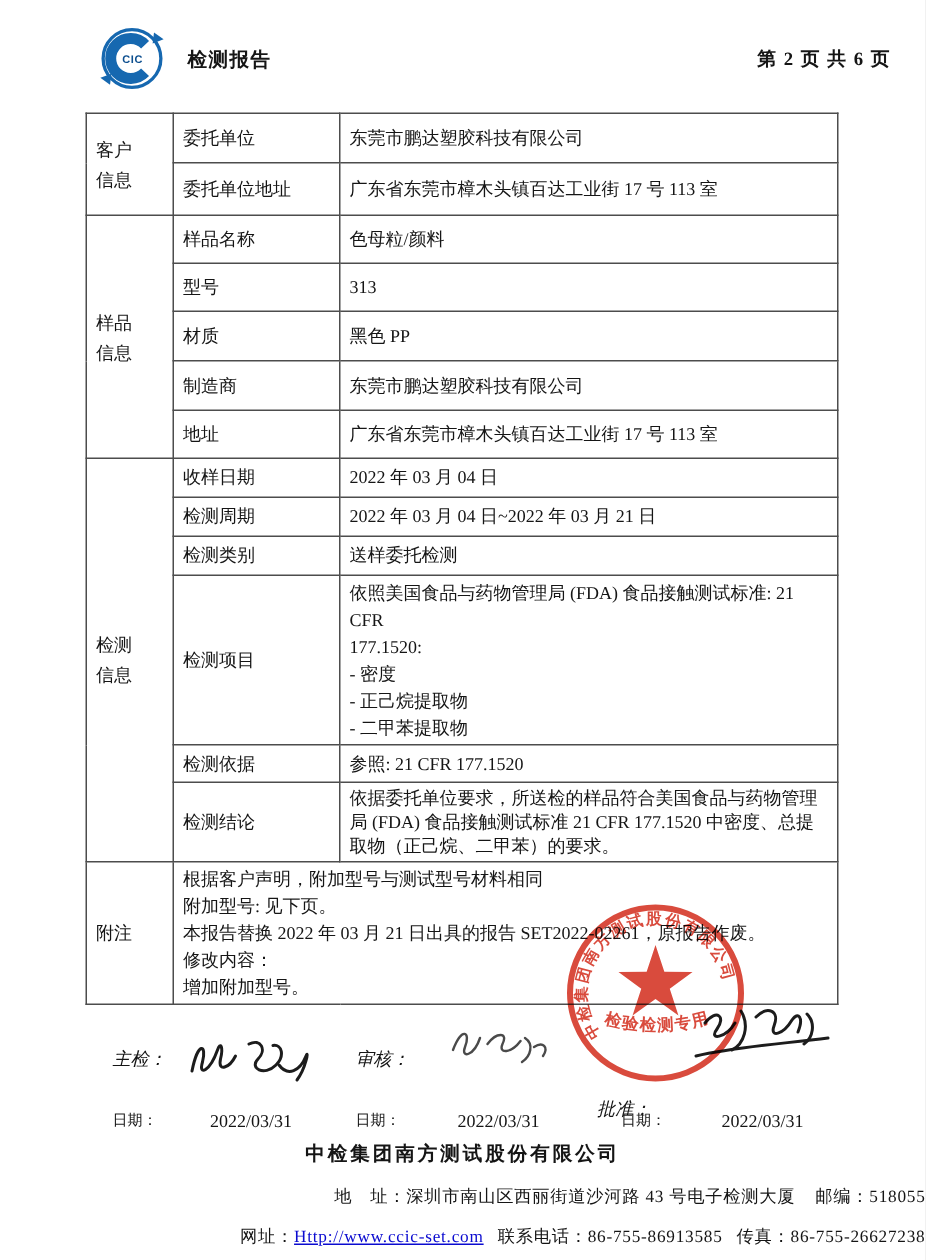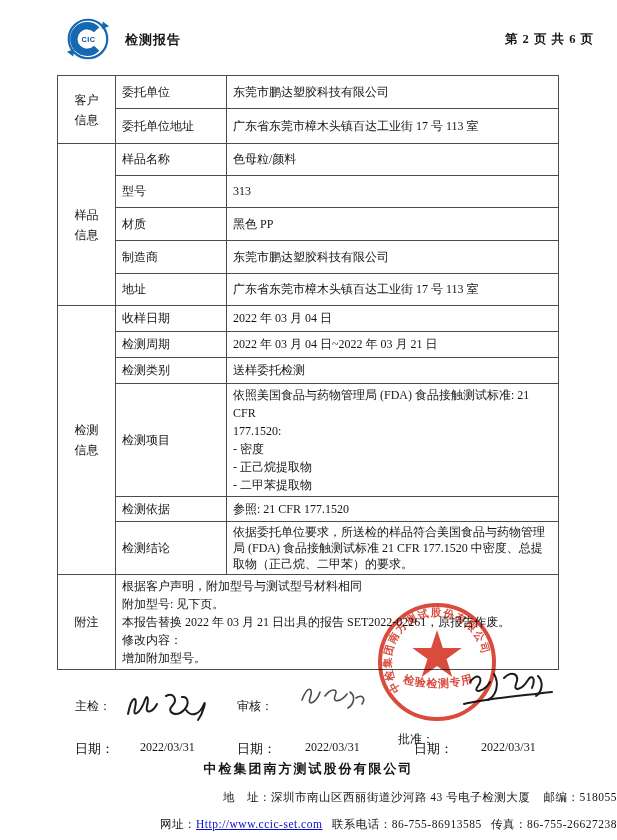--- a/index.html
+++ b/index.html
@@ -10,28 +10,28 @@
   .hdr{position:absolute;left:0;top:0;width:617px;height:70px;padding-left:32px;}
   .logo{position:absolute;left:66px;top:17px;}
   .hdr-title{position:absolute;left:125px;top:31px;font-size:13px;font-weight:bold;letter-spacing:1px;}
   .hdr-no{position:absolute;left:236px;top:31px;font-size:12.5px;font-weight:bold;}
   .hdr-page{position:absolute;right:55px;top:31px;font-size:12.5px;font-weight:bold;letter-spacing:1px;}
 
   
   table.report{position:absolute;left:57px;top:75px;width:502px;border-collapse:collapse;table-layout:fixed;}
   table.report td{border:1px solid #4d4d4d;font-size:12px;padding:2px 6px;vertical-align:middle;
                   overflow:hidden;}
-  td.sec{width:45px;text-align:center;line-height:20px;padding:2px 2px;}
+  td.sec{width:45px;line-height:20px;padding:2px 2px;}
   td.fld{width:98px;padding-left:9px;}
   td.val{padding-left:12px;line-height:17px;}
   .ln{line-height:18px;}
 
   
-  .sig-label{position:absolute;font-size:12px;}
-  .date-label{position:absolute;font-size:13px;}
+  .sig-label{position:absolute;font-size:12px;font-style:italic;}
+  .date-label{position:absolute;font-size:10px;}
   .date-val{position:absolute;font-size:12px;}
   .sig-svg{position:absolute;}
   .sig-svg path{fill:none;stroke:#1c1c1c;stroke-width:2;stroke-linecap:round;stroke-linejoin:round;}
   .sig-svg.light path{stroke:#4a4a4a;stroke-width:1.6;}
 
   
   .stamp{position:absolute;left:373px;top:598px;mix-blend-mode:multiply;opacity:0.92;}
 
   
   .footer{position:absolute;left:0;top:760px;width:617px;text-align:center;}

